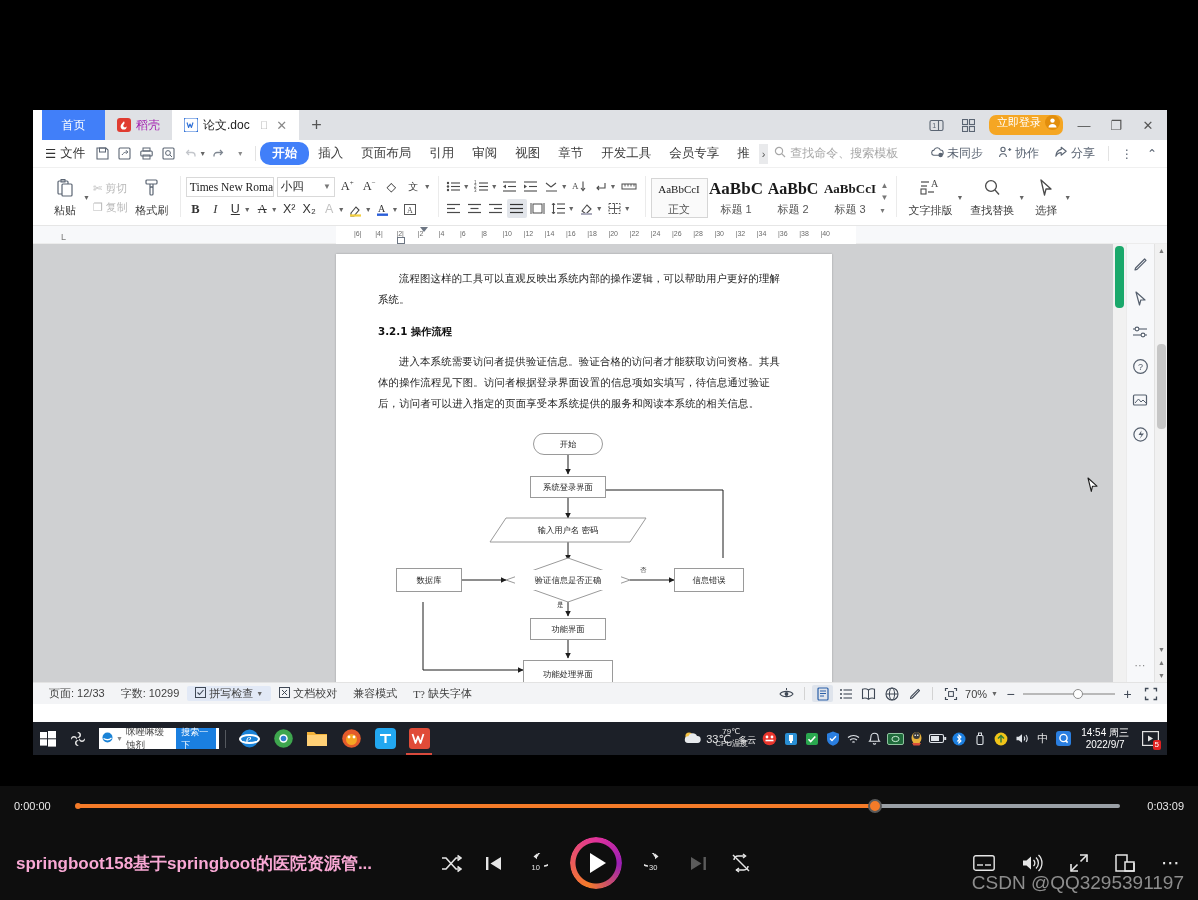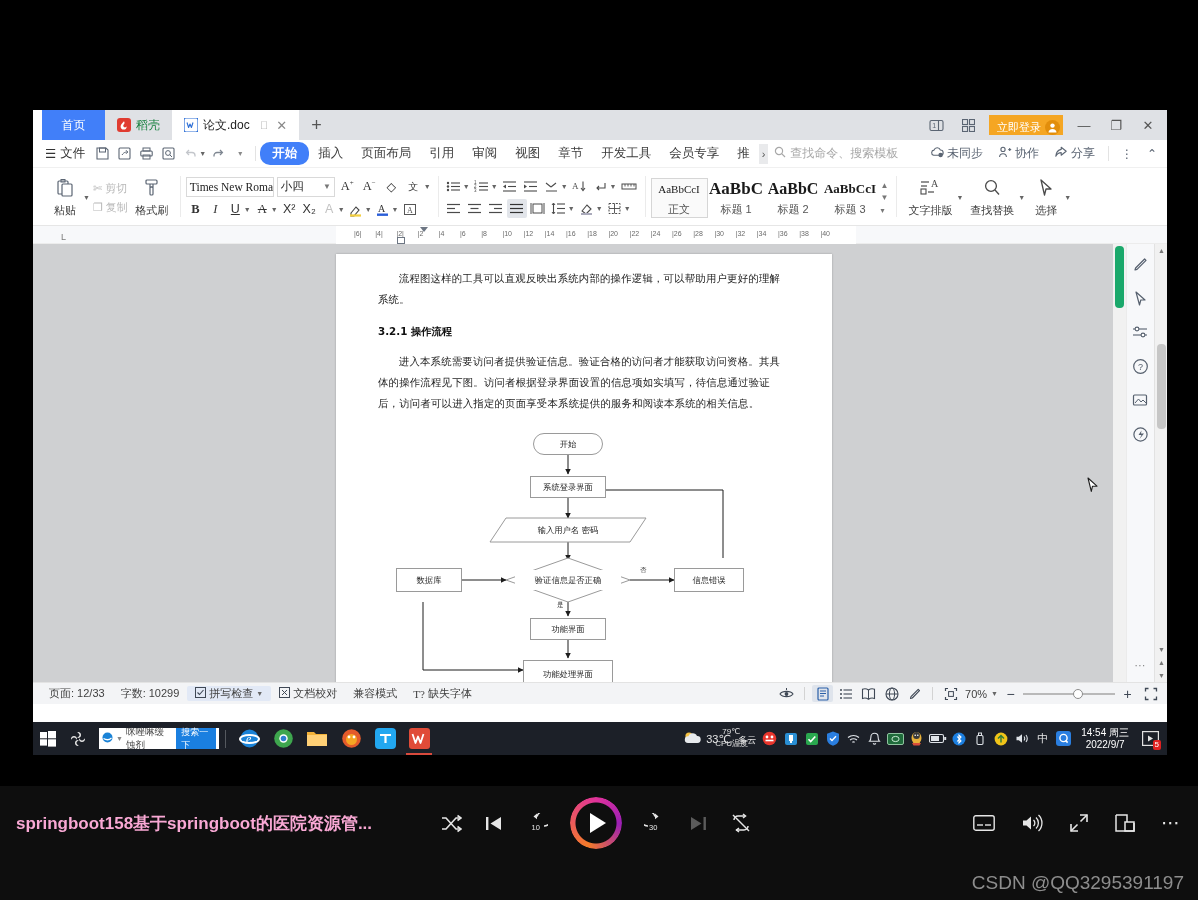--- a/index.html
+++ b/index.html
@@ -18,40 +18,40 @@
     background: #fff; overflow: hidden;
   }
 
   
   .tabstrip {
     position: relative; height: 30px; background: #dfe1e5;
     display: flex; align-items: flex-end; margin-left: 9px;
   }
   .tab {
     height: 30px; display: flex; align-items: center; gap: 5px;
-    padding: 0 12px; font-size: 12px; color: #15803d; cursor: pointer;
+    padding: 0 12px; font-size: 12px; color: #a21caf; cursor: pointer;
     position: relative;
   }
   .tab.home { background: #417ff9; color:#fff; width:63px; justify-content:center; padding:0;}
   .tab.docer { background:#dfe1e5; }
   .tab.active { background:#fff; color:#222; }
   .tab .ticon { width:14px; height:14px; display:inline-block; flex:none;}
   .tab-close { color:#888; font-size:13px; margin-left:4px; }
   .tab-cast { color:#999; font-size:11px; margin-left:6px; }
   .newtab { font-size:18px; color:#555; padding:0 12px; height:30px;
             display:flex; align-items:center; cursor:pointer; }
   .tabstrip-right {
     position:absolute; right:0; top:0; height:30px; display:flex;
     align-items:center; gap:10px; padding-right:8px;
   }
   .win-btn { width:22px; height:22px; display:flex; align-items:center;
              justify-content:center; color:#555; font-size:13px; cursor:pointer;}
   .login-pill {
-    display:flex; align-items:flex-end; gap:4px; background:#f5a623;
-    color:#fff; font-size:11px; border-radius:0; height:20px;
+    display:flex; align-items:flex-start; gap:4px; background:#f5a623;
+    color:#fff; font-size:11px; border-radius:7px; height:20px;
     padding:0 3px 0 8px; cursor:pointer;
   }
   .login-pill .av { width:15px;height:15px;border-radius:50%;background:#e28e0c;
                     display:flex;align-items:center;justify-content:center;}
 
   
   .menubar {
     height: 28px; background:#fff; display:flex; align-items:center;
     padding: 0 6px; font-size: 12.5px; color:#333; position:relative;
     border-bottom:1px solid #f0f0f0;
@@ -1099,20 +1099,29 @@
         <svg width="17" height="15" viewBox="0 0 17 15">
             <rect x="0.6" y="0.6" width="15.8" height="13.8" fill="none" stroke="#e2e2e2" stroke-width="1.2"></rect>
             <path d="M6 4.5l5 3-5 3z" fill="#e2e2e2"></path>
           </svg>
         <span class="badge">5</span>
       </div>
     </div>
   </div>
 
   <div class="player">
+    <div class="pbar-row">
+      <span class="time left">0:00:00</span>
+      <div class="track">
+        <div class="lcap"></div>
+        <div class="played"></div>
+        <div class="dot"></div>
+      </div>
+      <span class="time right">0:03:09</span>
+    </div>
 
     <div class="ctrl-row">
       <div class="vtitle">springboot158基于springboot的医院资源管...</div>
 
       <div class="ctr-center">
         <div class="c-ico">
           <svg width="22" height="19" viewBox="0 0 22 19">
               <path d="M2 4h4l10 11h4M2 15h4L16 4h4" stroke="#e6e6e6" stroke-width="1.6" fill="none"></path>
               <path d="M17.5 1.5L21 4l-3.5 2.5M17.5 12.5L21 15l-3.5 2.5" stroke="#e6e6e6" stroke-width="1.6" fill="none"></path>
             </svg>

